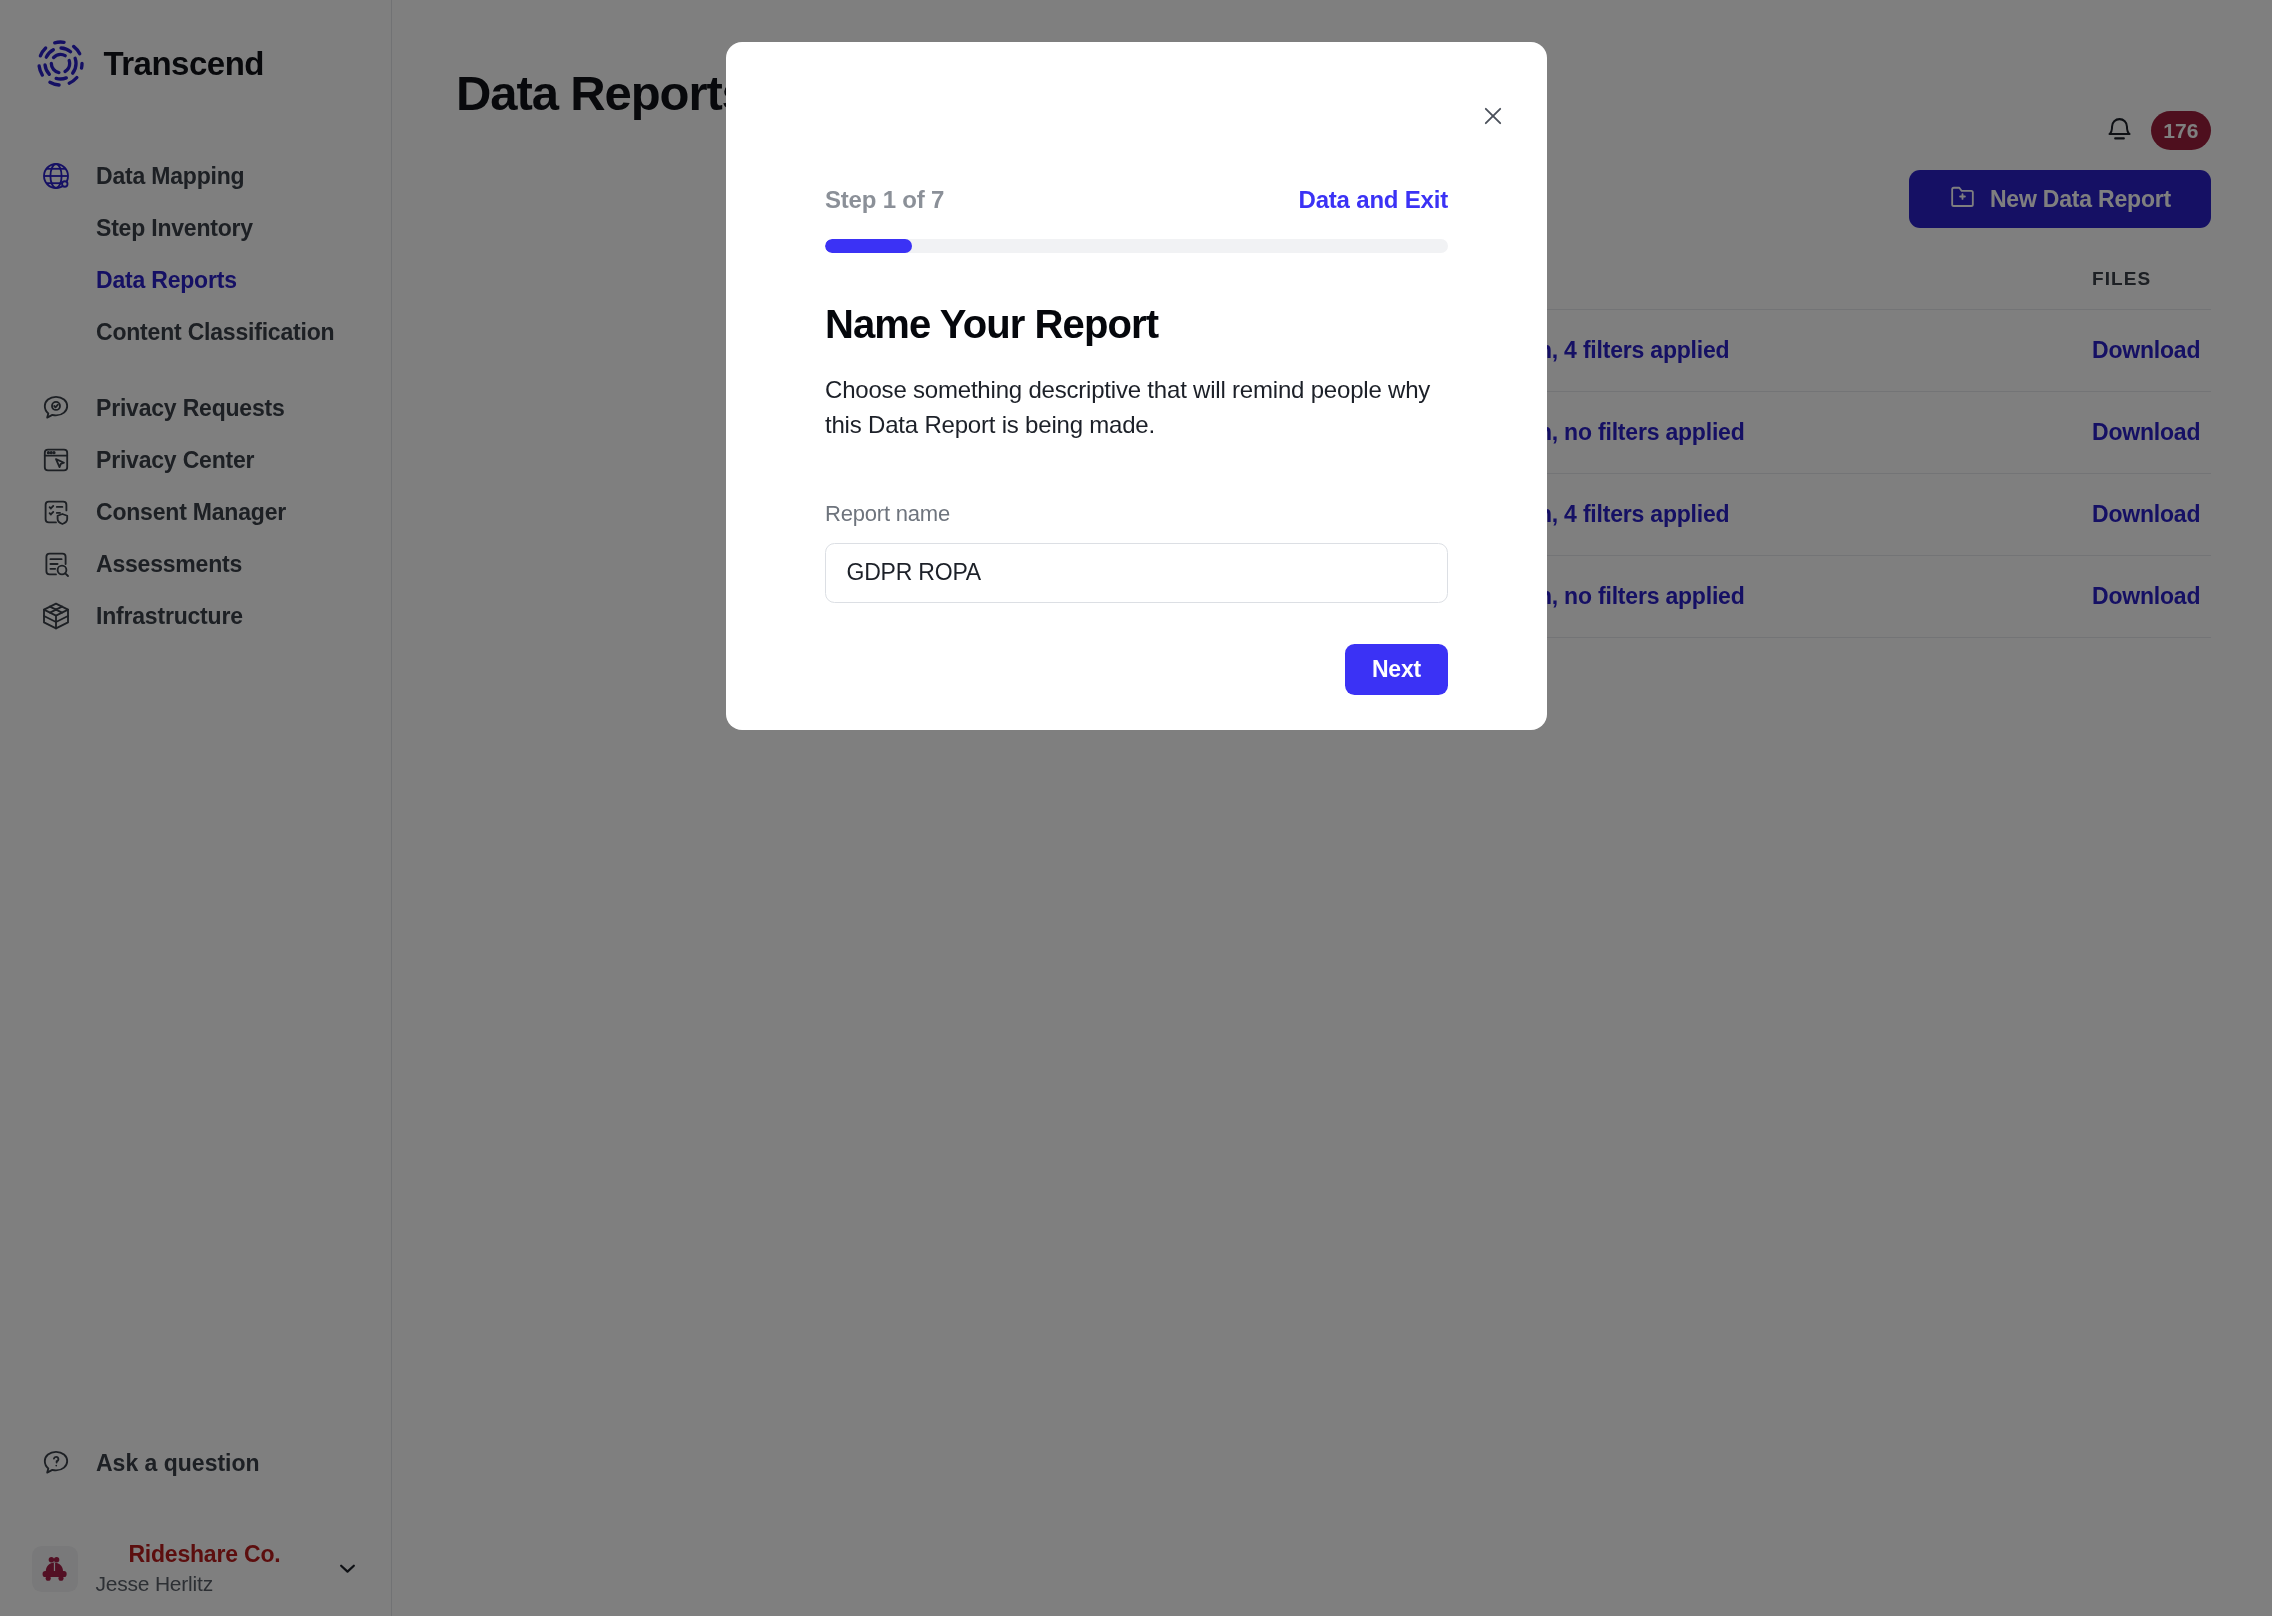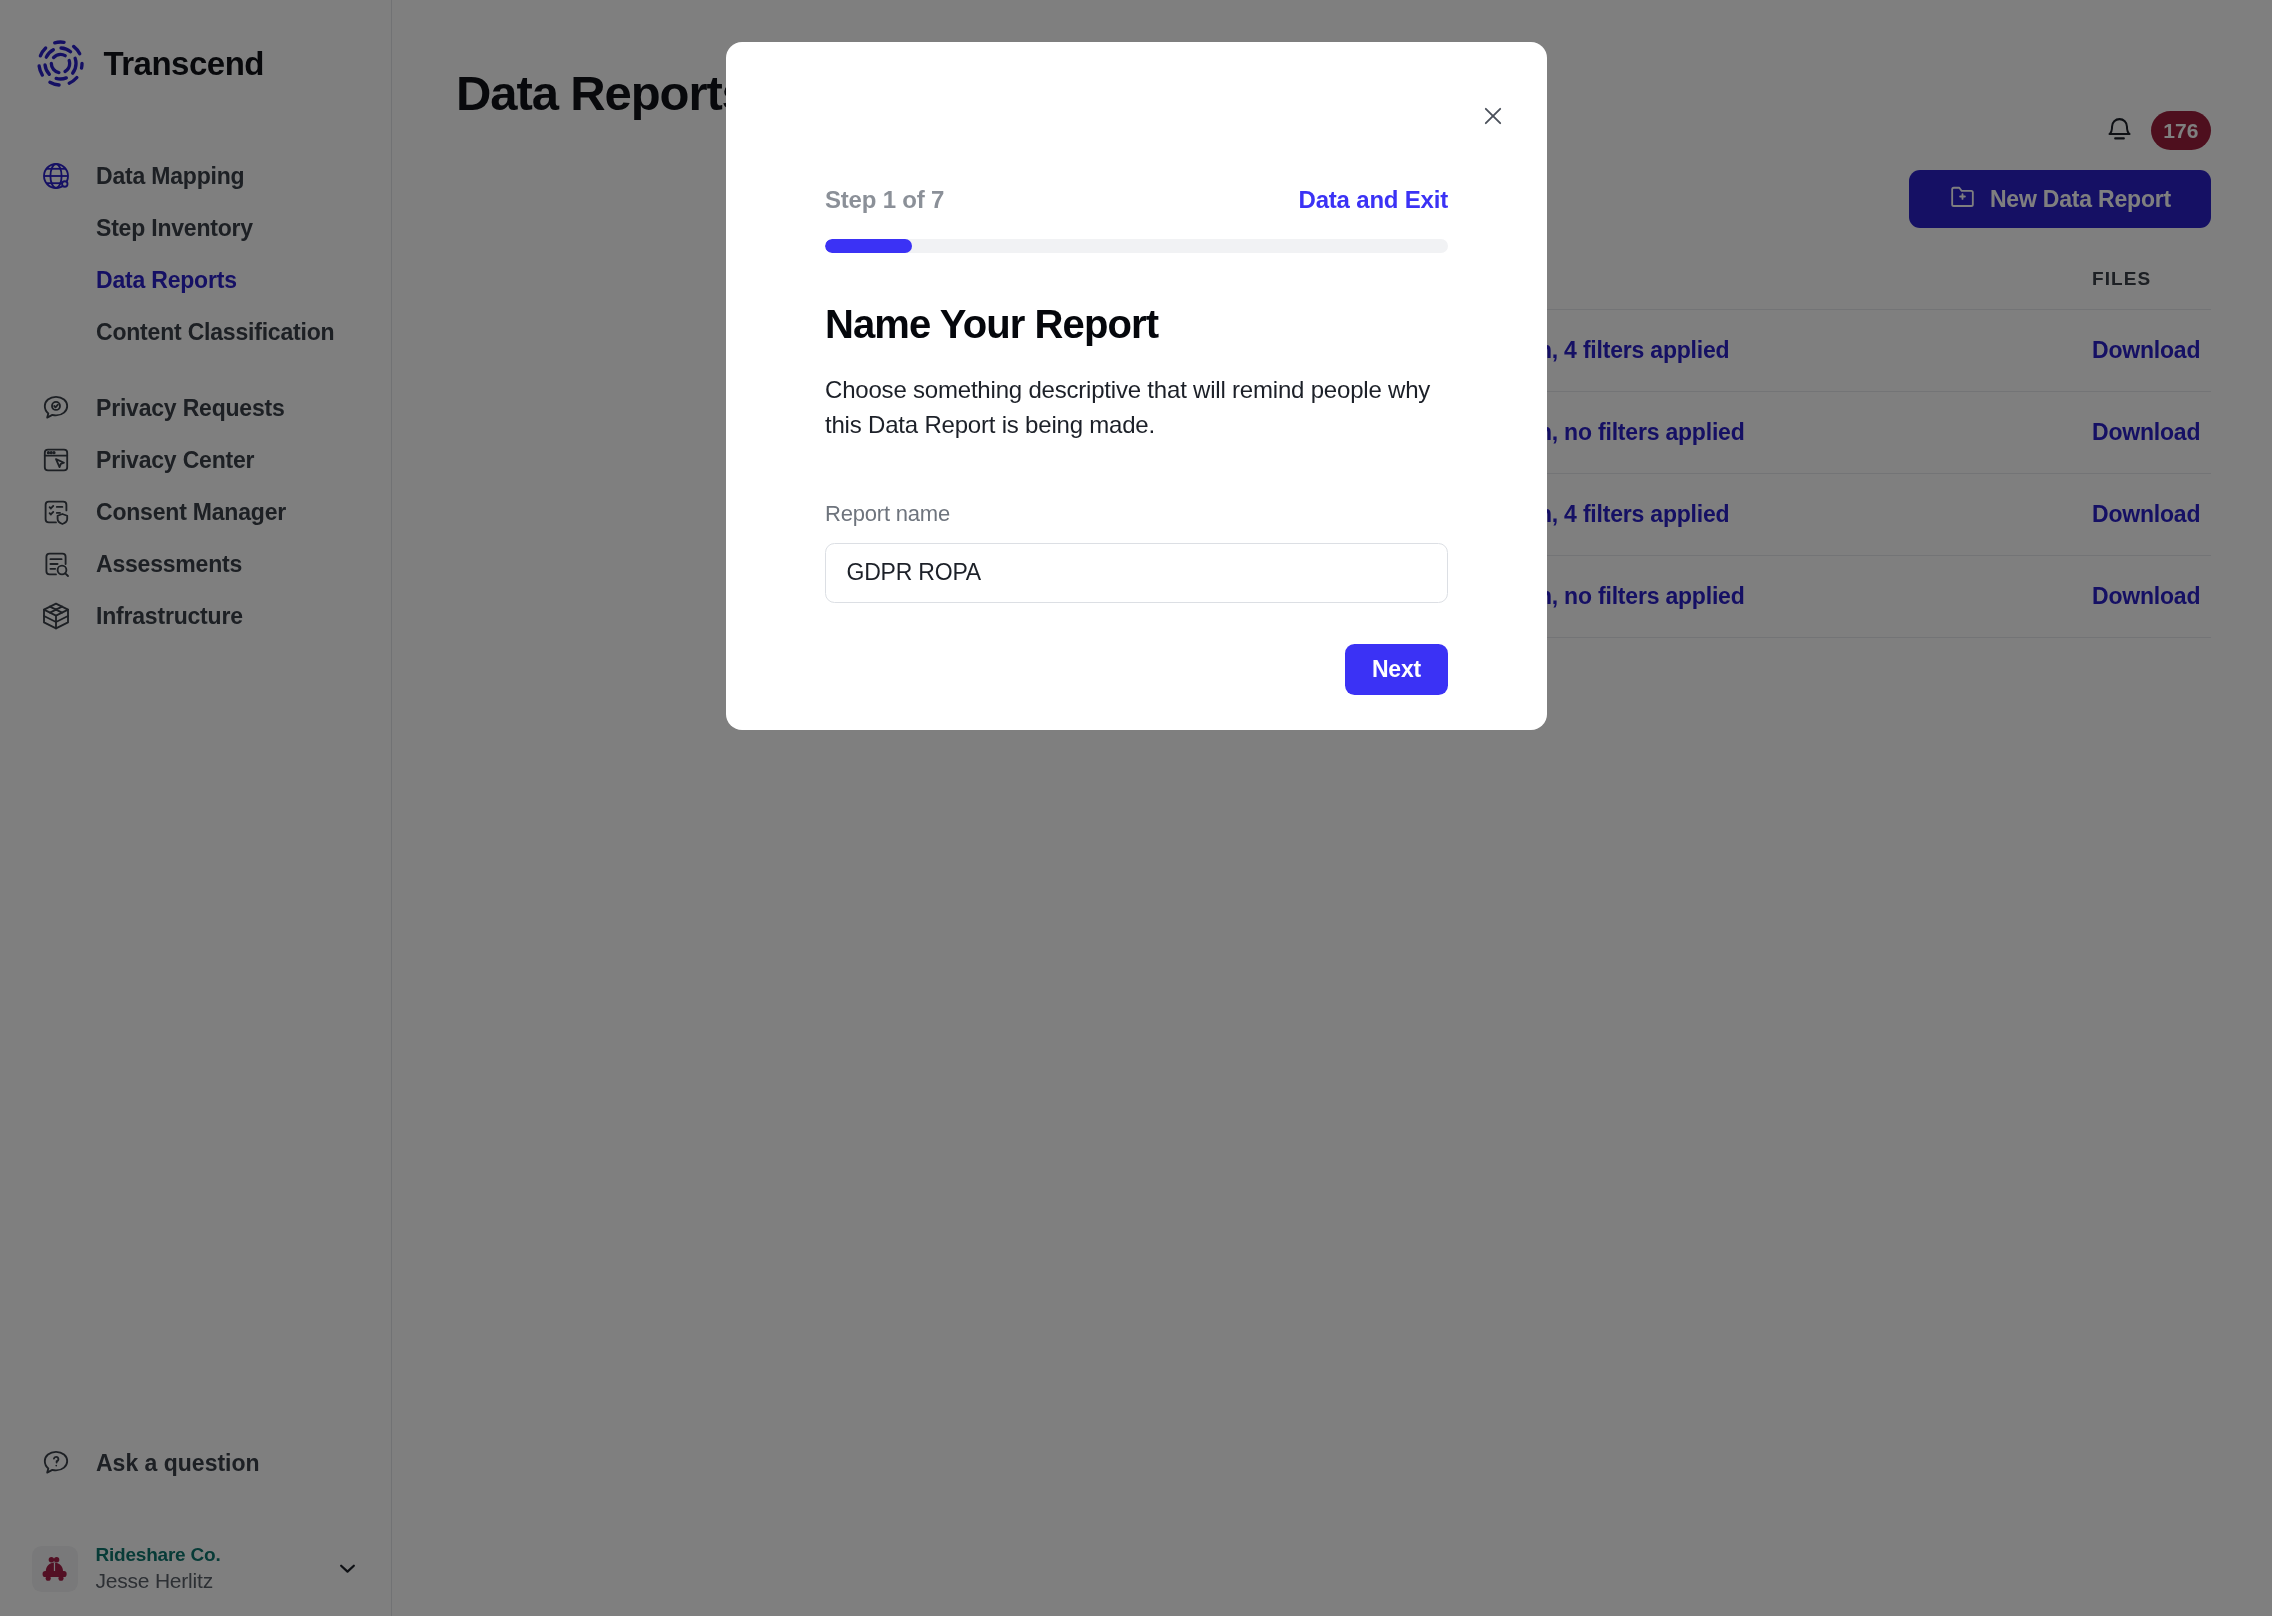--- a/index.html
+++ b/index.html
@@ -68,21 +68,21 @@
   .org-row {
     display: flex; align-items: center;
     padding: 0 30px 0 32px; height: 95px; gap: 17.4px; cursor: pointer;
   }
   .org-avatar {
     width: 46px; height: 46px; border-radius: 9.5px;
     background: #f2f3f5; flex: none;
     display: flex; align-items: center; justify-content: center;
   }
   .org-text { flex: 1; }
-  .org-name { font-size: 19px; font-weight: 700; color: #0f766e; letter-spacing: -0.2px; }
+  .org-name { font-size: 23px; font-weight: 700; color: #b91c1c; letter-spacing: -0.2px; margin-left: 33px; }
   .org-user { font-size: 21px; color: #5a6069; margin-top: 3.2px; letter-spacing: -0.2px; }
   .org-chevron { width: 27px; height: 27px; flex: none; }
 
   
   .main {
     position: absolute; left: 394px; top: 0;
     width: 1879px; height: 1616px; background: #ffffff;
   }
   .page-title {
     position: absolute; left: 62px; top: 65px;

